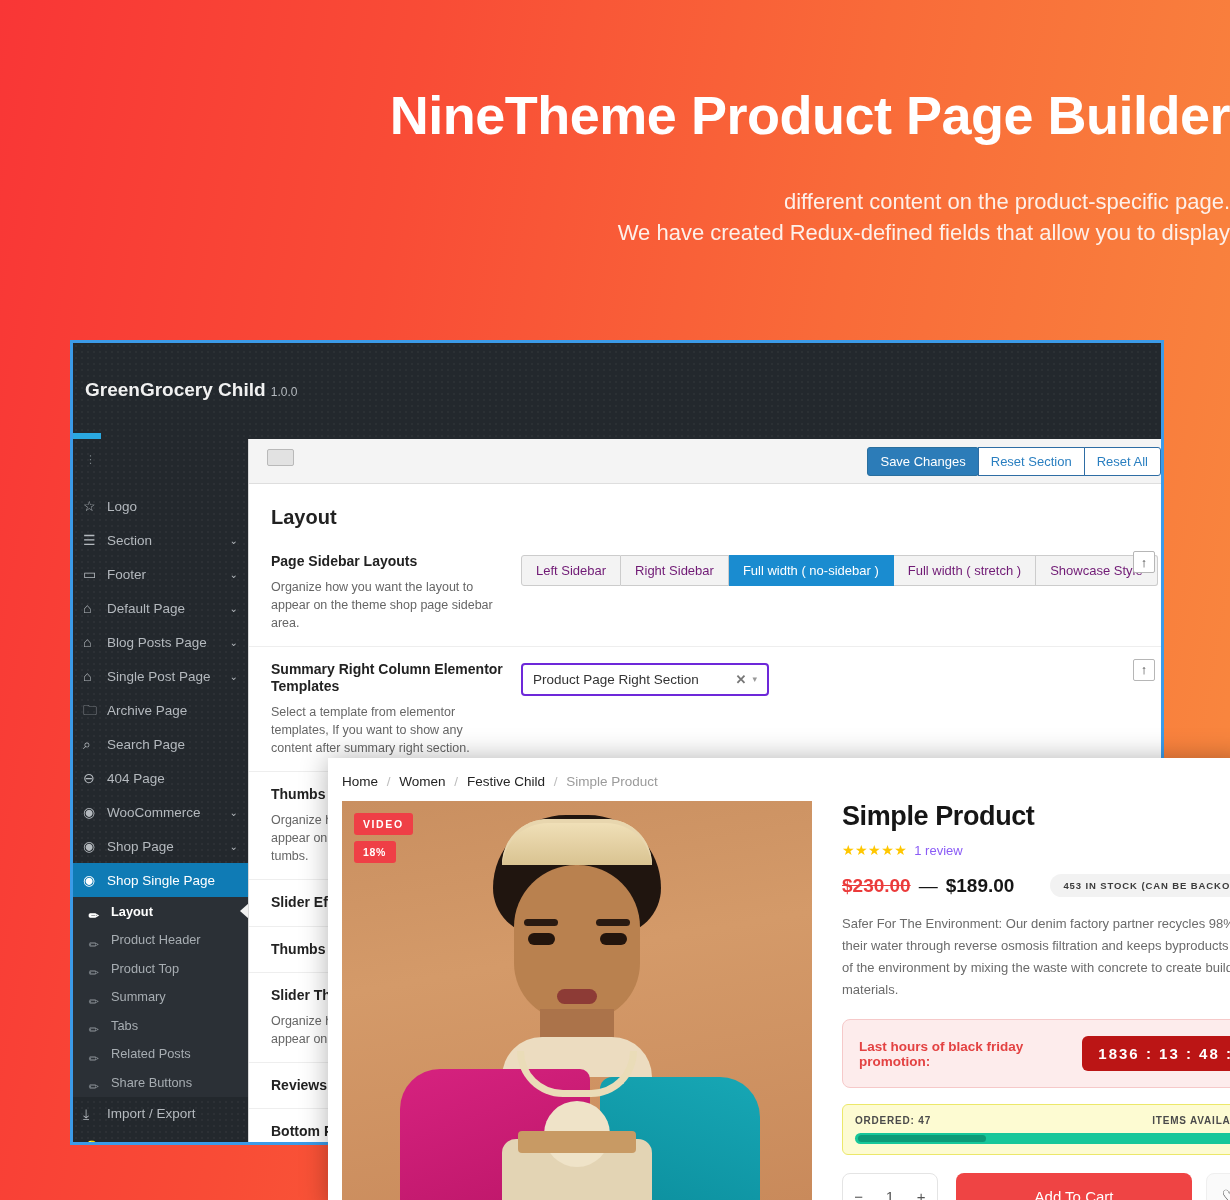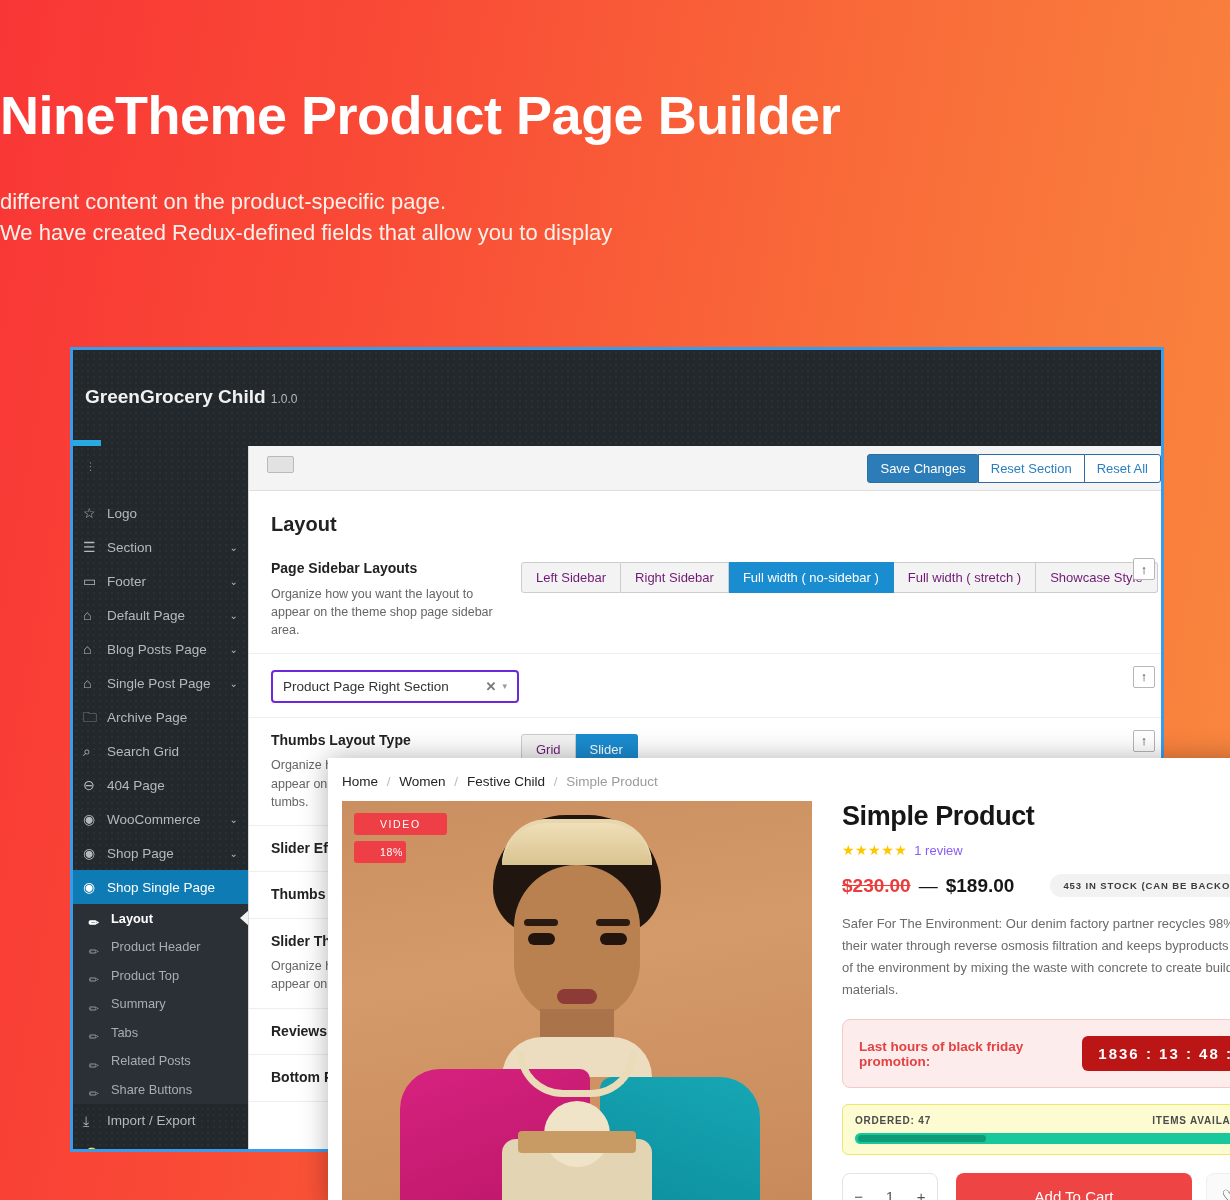--- a/index.html
+++ b/index.html
@@ -5,32 +5,32 @@
   * { box-sizing: border-box; margin: 0; padding: 0; }
   html, body { width: 1230px; height: 1200px; }
   body {
     font-family: "Liberation Sans", sans-serif;
     background: linear-gradient(100deg, #F93636 0%, #F94C36 30%, #F96B39 62%, #F98A3F 100%);
     position: relative;
     overflow: hidden;
   }
 
   
-  .hero { position: absolute; top: 0; left: 0; width: 1230px; text-align: left; color: #fff; }
+  .hero { position: absolute; top: 0; left: 0; width: 1230px; text-align: right; color: #fff; }
   .hero-title {
     font-size: 54px; font-weight: bold; letter-spacing: -0.5px;
     line-height: 1; padding-top: 88px; color: #ffffff;
   }
   .hero-sub {
     font-size: 22px; line-height: 1.42; padding-top: 44px; color: #fdf0ea; font-weight: 400;
   }
 
   
   .admin-window {
-    position: absolute; left: 70px; top: 347px; width: 1094px; height: 805px;
+    position: absolute; left: 70px; top: 340px; width: 1094px; height: 805px;
     background: #23282d; border: 3px solid #3C9BE8; overflow: hidden;
   }
   .admin-topbar {
     height: 96px; background: #23282d; position: relative;
     background-image: radial-gradient(rgba(255,255,255,.035) 1px, transparent 1px);
     background-size: 6px 6px;
   }
   .admin-brand {
     position: absolute; left: 12px; top: 36px; color: #f1f1f1;
     font-size: 19px; font-weight: bold; white-space: nowrap;
@@ -133,22 +133,22 @@
   .crumb .sep { color: #bdbdbd; margin: 0 5px; font-weight: 400; }
   .crumb .cur { color: #9b9b9b; font-weight: 400; }
 
   .p-grid { display: flex; padding: 12px 14px 0 14px; }
   .p-media {
     position: relative; width: 470px; flex: 0 0 470px; height: 400px; overflow: hidden;
     background: linear-gradient(170deg, #c98f60 0%, #d49a69 40%, #c98a5b 100%);
   }
   .p-badges { position: absolute; left: 12px; top: 12px; z-index: 3; }
   .p-badge {
-    display: inline-block; background: #ef3f46; color: #fff; font-size: 10.5px; font-weight: normal;
-    letter-spacing: 1.6px; padding: 5px 26px; border-radius: 3px; margin-bottom: 6px;
+    display: inline-block; background: #ef3f46; color: #fff; font-size: 10.5px; font-weight: bold;
+    letter-spacing: 1.6px; padding: 5px 9px; border-radius: 3px; margin-bottom: 6px;
   }
   .p-badge.pct { display: block; width: 42px; letter-spacing: .6px; }
 
   
   .m-hair { position: absolute; left: 50%; top: 14px; transform: translateX(-50%);
             width: 168px; height: 120px; background: #20150f; border-radius: 84px 84px 54px 54px; }
   .m-crown { position: absolute; left: 50%; top: 18px; transform: translateX(-50%);
              width: 150px; height: 46px; border-radius: 76px 76px 0 0;
              background: linear-gradient(#f2e2bb, #d9c391); box-shadow: 0 4px 0 #e8d6ae inset; }
   .m-face { position: absolute; left: 50%; top: 64px; transform: translateX(-50%);
@@ -283,21 +283,21 @@
         <span class="lbl">Single Post Page</span>
         <span class="chev">⌄</span>
       </div>
       <div class="side-item">
         <span class="ico">🗀</span>
         <span class="lbl">Archive Page</span>
         <span class="chev"></span>
       </div>
       <div class="side-item">
         <span class="ico">⌕</span>
-        <span class="lbl">Search Grid</span>
+        <span class="lbl">Search Page</span>
         <span class="chev"></span>
       </div>
       <div class="side-item">
         <span class="ico">⊖</span>
         <span class="lbl">404 Page</span>
         <span class="chev"></span>
       </div>
       <div class="side-item">
         <span class="ico">◉</span>
         <span class="lbl">WooCommerce</span>
@@ -376,20 +376,24 @@
             <div class="bseg">Right Sidebar</div>
             <div class="bseg on">Full width ( no-sidebar )</div>
             <div class="bseg">Full width ( stretch )</div>
             <div class="bseg">Showcase Style</div>
           </div>
         </div>
         <div class="field-up">↑</div>
       </div>
 
       <div class="field">
+        <div class="field-label">
+          <div class="t">Summary Right Column Elementor Templates</div>
+          <div class="d">Select a template from elementor templates, If you want to show any content after summary right section.</div>
+        </div>
         <div class="field-ctl">
           <div class="select2">
             <span class="v">Product Page Right Section</span>
             <span class="x">✕</span>
             <span class="ca">▾</span>
           </div>
         </div>
         <div class="field-up">↑</div>
       </div>
 

